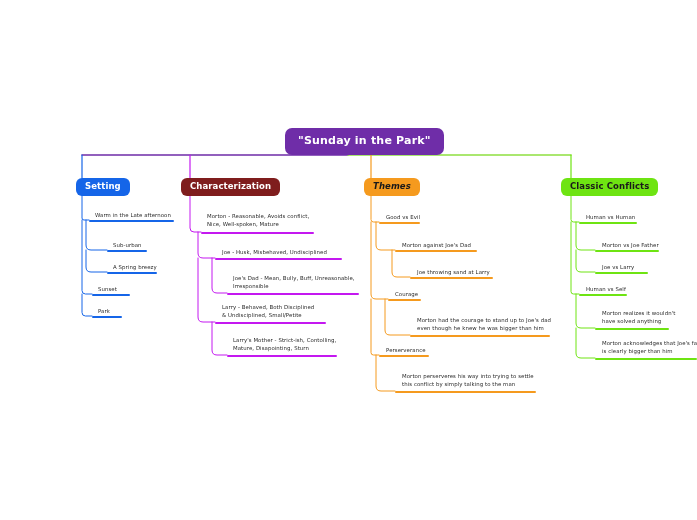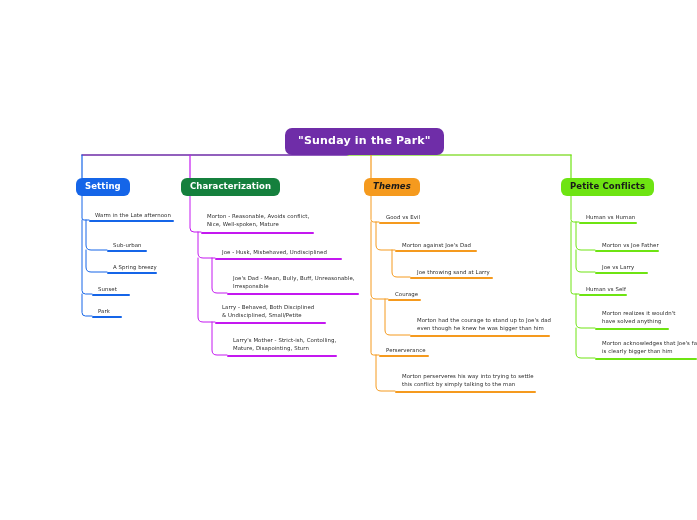--- a/index.html
+++ b/index.html
@@ -110,21 +110,21 @@
     <div class="node leaf-node" style="left: 92px; top: 211px;"><span class="leaf-text">Warm in the Late afternoon</span></div>
     <div class="node leaf-bar" style="left: 89px; top: 220px; width: 85px; background: rgb(21, 101, 232);"></div>
     <div class="node leaf-node" style="left: 110px; top: 241px;"><span class="leaf-text">Sub-urban</span></div>
     <div class="node leaf-bar" style="left: 107px; top: 250px; width: 40px; background: rgb(21, 101, 232);"></div>
     <div class="node leaf-node" style="left: 110px; top: 263px;"><span class="leaf-text">A Spring breezy</span></div>
     <div class="node leaf-bar" style="left: 107px; top: 272px; width: 50px; background: rgb(21, 101, 232);"></div>
     <div class="node leaf-node" style="left: 95px; top: 285px;"><span class="leaf-text">Sunset</span></div>
     <div class="node leaf-bar" style="left: 92px; top: 294px; width: 38px; background: rgb(21, 101, 232);"></div>
     <div class="node leaf-node" style="left: 95px; top: 307px;"><span class="leaf-text">Park</span></div>
     <div class="node leaf-bar" style="left: 92px; top: 316px; width: 30px; background: rgb(21, 101, 232);"></div>
-    <div class="node branch-node" style="left: 181px; top: 178px; background: #15803d; color: rgb(255, 255, 255);"><span>Characterization</span></div>
+    <div class="node branch-node" style="left: 181px; top: 178px; background: #7f1d1d; color: rgb(255, 255, 255);"><span>Characterization</span></div>
     <div class="node leaf-node" style="left: 204px; top: 212px;"><span class="leaf-text">Morton - Reasonable, Avoids conflict,
 Nice, Well-spoken, Mature</span></div>
     <div class="node leaf-bar" style="left: 201px; top: 232px; width: 113px; background: rgb(196, 24, 240);"></div>
     <div class="node leaf-node" style="left: 219px; top: 248px;"><span class="leaf-text">Joe - Husk, Misbehaved, Undisciplined</span></div>
     <div class="node leaf-bar" style="left: 215px; top: 258px; width: 127px; background: rgb(196, 24, 240);"></div>
     <div class="node leaf-node" style="left: 230px; top: 274px;"><span class="leaf-text">Joe's Dad - Mean, Bully, Buff, Unreasonable,
 Irresponsible</span></div>
     <div class="node leaf-bar" style="left: 227px; top: 293px; width: 132px; background: rgb(196, 24, 240);"></div>
     <div class="node leaf-node" style="left: 219px; top: 303px;"><span class="leaf-text">Larry - Behaved, Both Disciplined
 &amp; Undisciplined, Small/Petite</span></div>
@@ -142,21 +142,21 @@
     <div class="node leaf-node" style="left: 392px; top: 290px;"><span class="leaf-text">Courage</span></div>
     <div class="node leaf-bar" style="left: 388px; top: 299px; width: 33px; background: rgb(245, 154, 30);"></div>
     <div class="node leaf-node" style="left: 414px; top: 316px;"><span class="leaf-text">Morton had the courage to stand up to Joe's dad
 even though he knew he was bigger than him</span></div>
     <div class="node leaf-bar" style="left: 410px; top: 335px; width: 140px; background: rgb(245, 154, 30);"></div>
     <div class="node leaf-node" style="left: 383px; top: 346px;"><span class="leaf-text">Perserverance</span></div>
     <div class="node leaf-bar" style="left: 379px; top: 355px; width: 50px; background: rgb(245, 154, 30);"></div>
     <div class="node leaf-node" style="left: 399px; top: 372px;"><span class="leaf-text">Morton perserveres his way into trying to settle
 this conflict by simply talking to the man</span></div>
     <div class="node leaf-bar" style="left: 395px; top: 391px; width: 141px; background: rgb(245, 154, 30);"></div>
-    <div class="node branch-node" style="left: 561px; top: 178px; background: rgb(110, 228, 18); color: rgb(26, 26, 26);"><span>Petite Conflicts</span></div>
+    <div class="node branch-node" style="left: 561px; top: 178px; background: rgb(110, 228, 18); color: rgb(26, 26, 26);"><span>Classic Conflicts</span></div>
     <div class="node leaf-node" style="left: 583px; top: 213px;"><span class="leaf-text">Human vs Human</span></div>
     <div class="node leaf-bar" style="left: 579px; top: 222px; width: 58px; background: rgb(110, 228, 18);"></div>
     <div class="node leaf-node" style="left: 599px; top: 241px;"><span class="leaf-text">Morton vs Joe Father</span></div>
     <div class="node leaf-bar" style="left: 595px; top: 250px; width: 64px; background: rgb(110, 228, 18);"></div>
     <div class="node leaf-node" style="left: 599px; top: 263px;"><span class="leaf-text">Joe vs Larry</span></div>
     <div class="node leaf-bar" style="left: 595px; top: 272px; width: 53px; background: rgb(110, 228, 18);"></div>
     <div class="node leaf-node" style="left: 583px; top: 285px;"><span class="leaf-text">Human vs Self</span></div>
     <div class="node leaf-bar" style="left: 579px; top: 294px; width: 48px; background: rgb(110, 228, 18);"></div>
     <div class="node leaf-node" style="left: 599px; top: 309px;"><span class="leaf-text">Morton realizes it wouldn't
 have solved anything</span></div>

